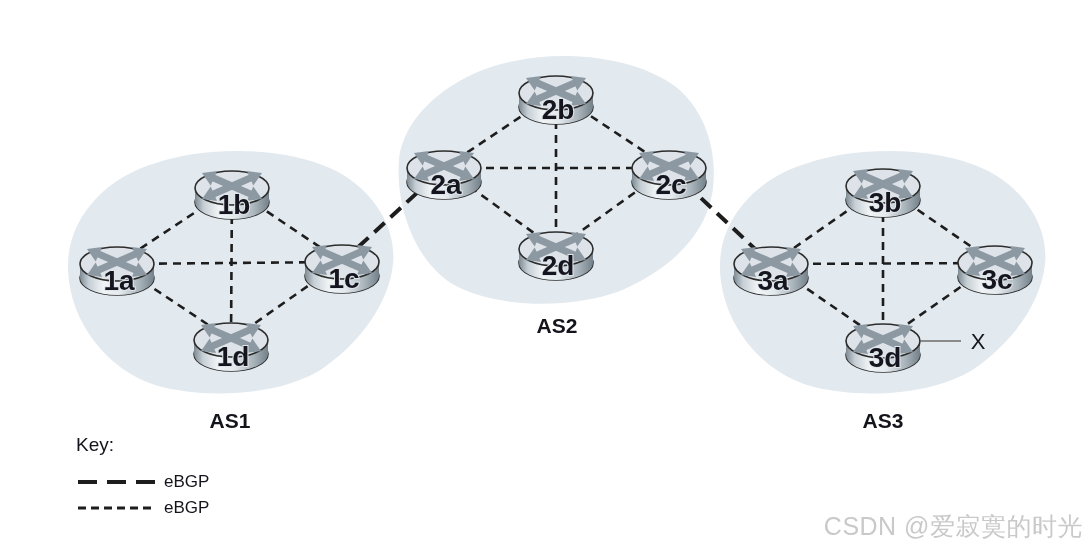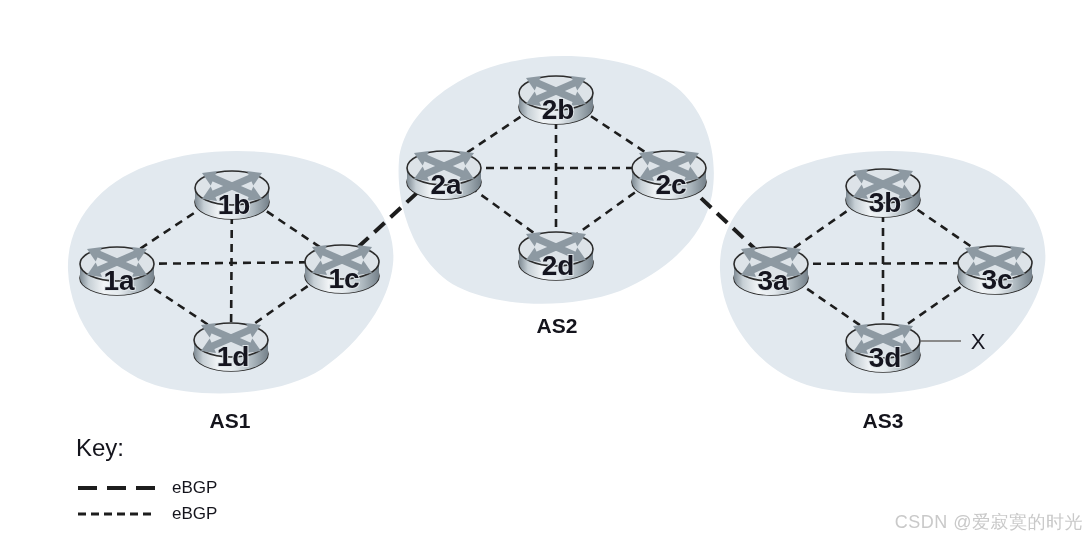--- a/index.html
+++ b/index.html
@@ -7,27 +7,27 @@
     position:relative;width:1088px;height:542px;background:#ffffff;
     font-family:"Liberation Sans",sans-serif;overflow:hidden;
   }
   .stage svg.diagram{position:absolute;left:0;top:0;}
   .as-label{font:bold 21px "Liberation Sans",sans-serif;}
   .router-label{font:bold 28px "Liberation Sans",sans-serif;paint-order:stroke;stroke:#dfe5e9;stroke-width:2px;}
   .x-label{font:22px "Liberation Sans",sans-serif;}
   .edge-ibgp{stroke-width:2.6;stroke-dasharray:8 6;fill:none;}
   .edge-ebgp{stroke-width:4;stroke-dasharray:14 8;fill:none;}
   .key{position:absolute;left:76px;top:434px;}
-  .key-title{font-size:24px;color:#14141c;margin:0 0 13px 0;}
-  .key-row{display:flex;align-items:center;gap:12px;height:26px;}
+  .key-title{font-size:19px;color:#14141c;margin:0 0 13px 0;}
+  .key-row{display:flex;align-items:center;gap:4px;height:26px;}
   .key-label{font-size:17px;color:#14141c;}
   .sample-ebgp{stroke:#1d1d1d;stroke-width:4;stroke-dasharray:19 10;}
   .sample-ibgp{stroke:#1d1d1d;stroke-width:3;stroke-dasharray:8 5;}
   .watermark{
-    position:absolute;right:5px;top:510px;font-size:18px;color:#c9c9c9;
+    position:absolute;right:5px;top:510px;font-size:25px;color:#c9c9c9;
     letter-spacing:.5px;text-shadow:-1px -1px 0 rgba(255,255,255,.9);
   }
 </style>
 </head>
 <body>
 
 <div class="stage">
 
   <svg id="diagram-svg" class="diagram" width="1088" height="542" viewBox="0 0 1088 542">
       <defs>

